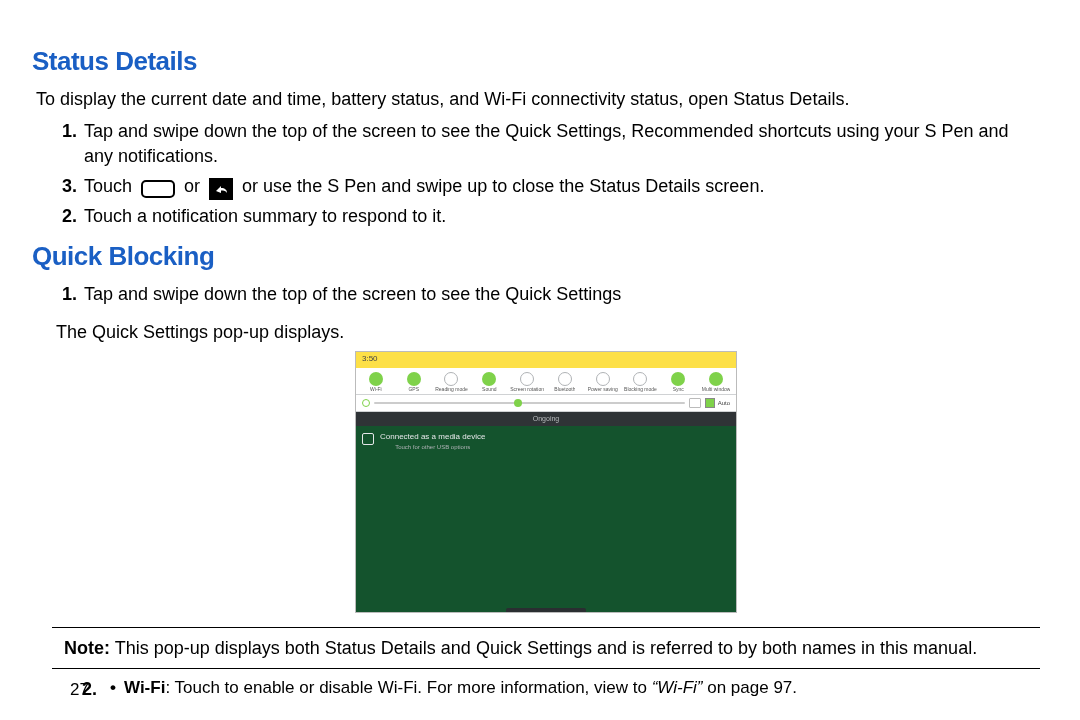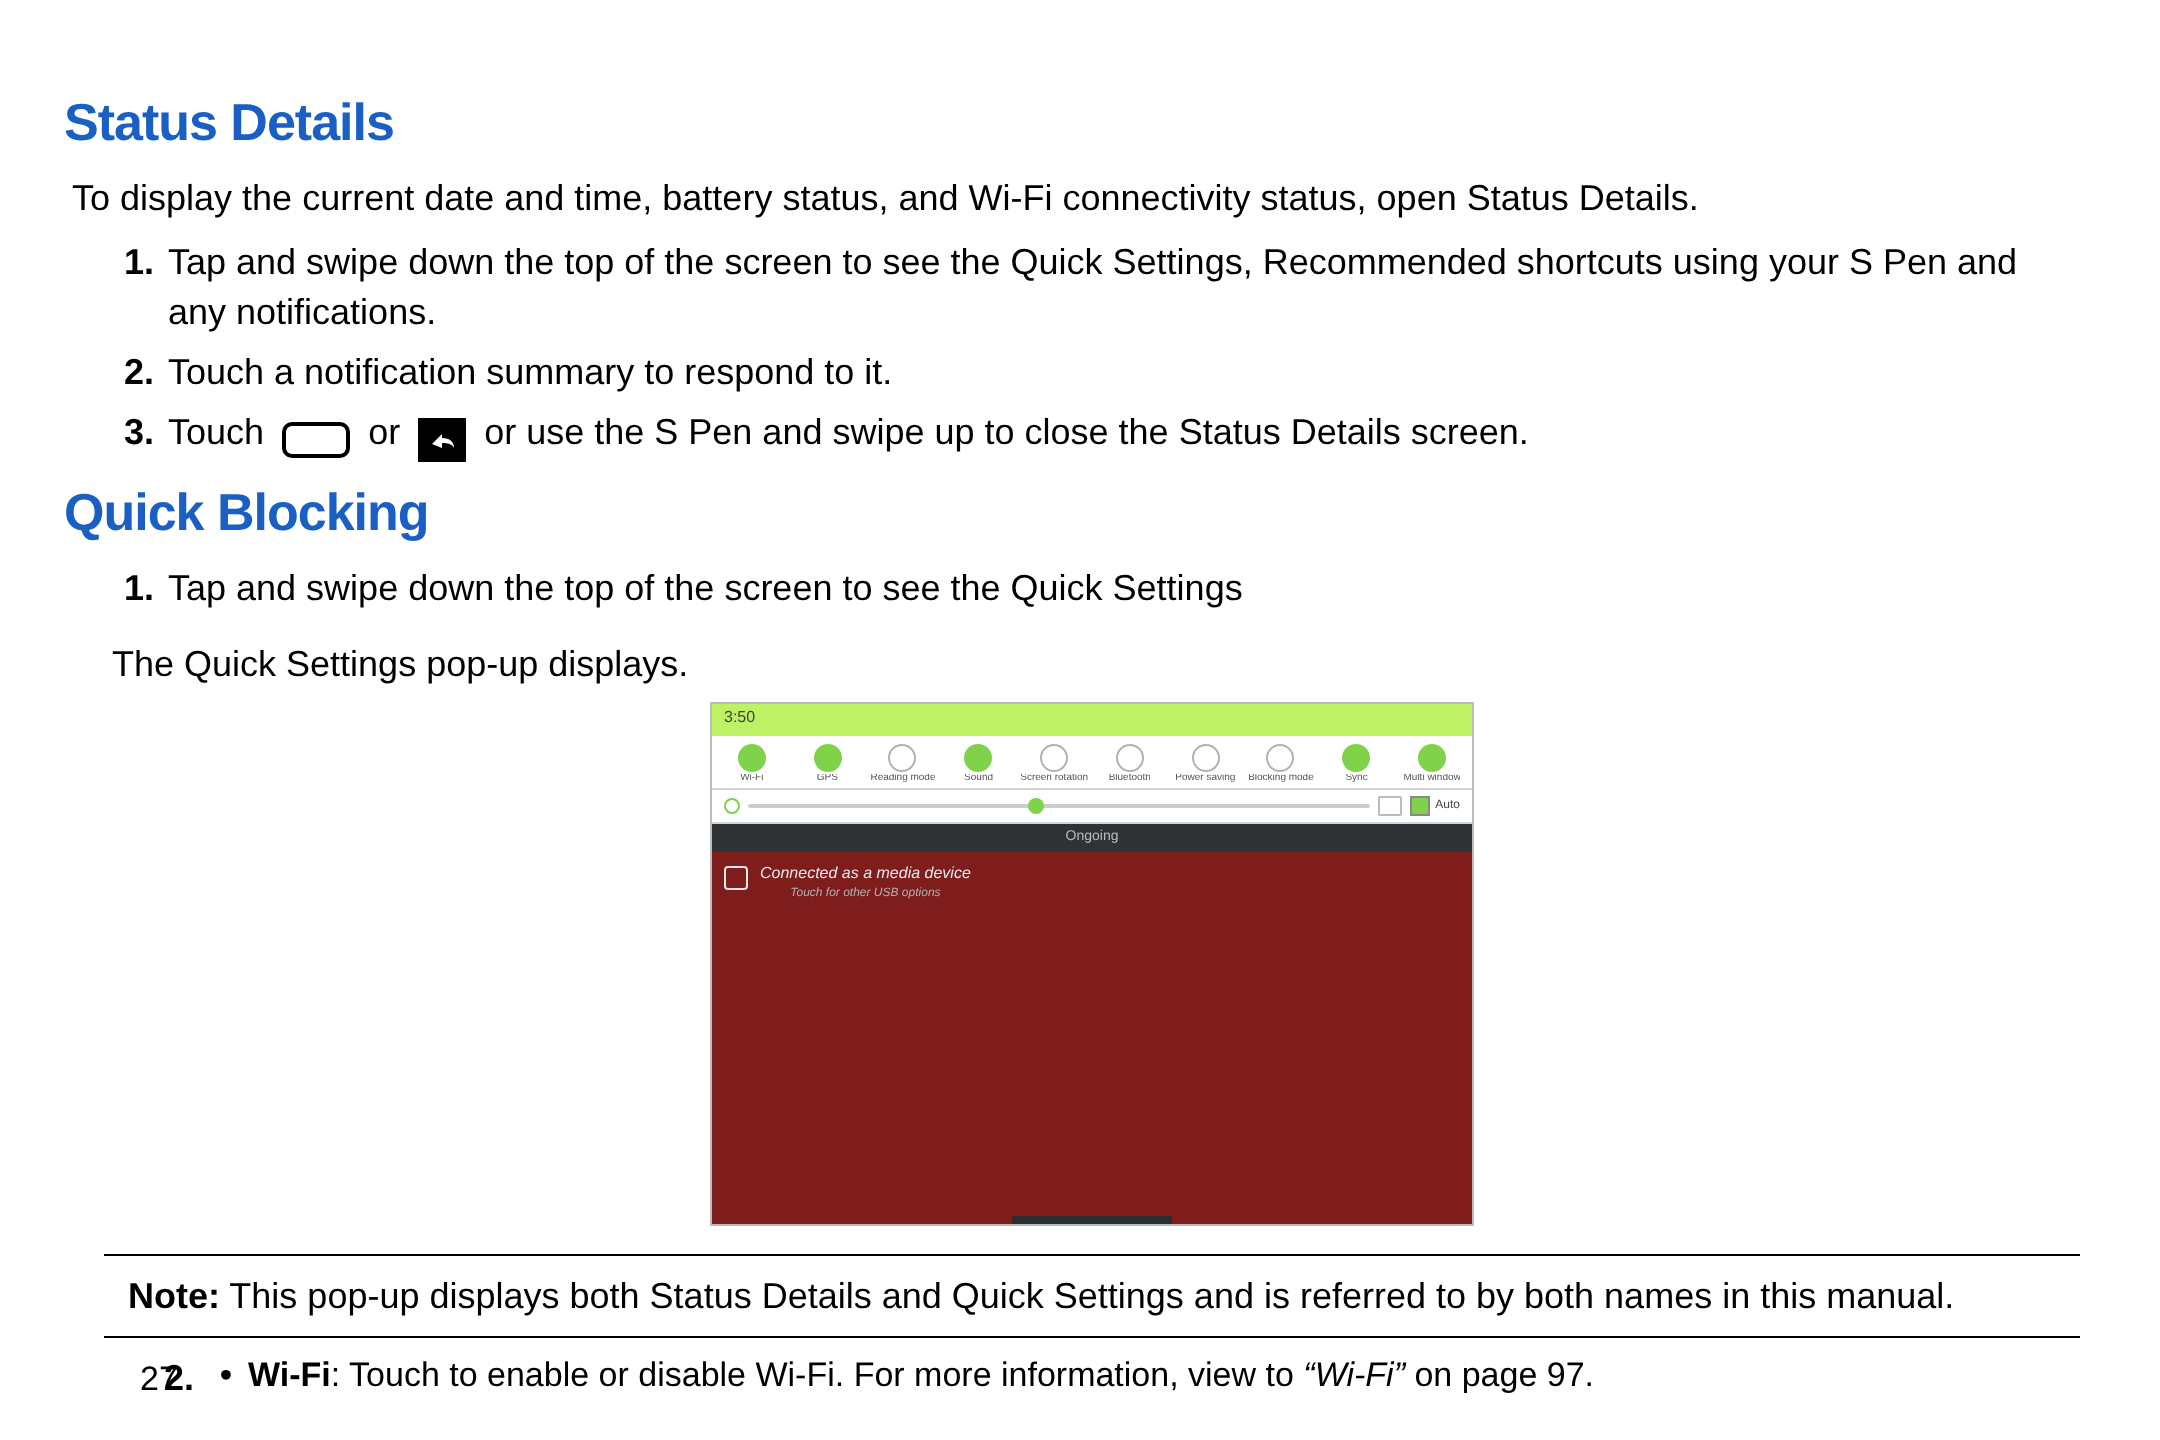--- a/index.html
+++ b/index.html
@@ -59,21 +59,21 @@
   .shot {
     width: 380px;
     height: 260px;
     border: 1px solid #bbb;
     margin: 6px auto 14px auto;
     background: #f6f7f8;
     display: flex;
     flex-direction: column;
     overflow: hidden;
   }
-  .sb { height: 16px; background: #bef264; display:flex; align-items:center; padding:0 6px; gap:4px;}
+  .sb { height: 16px; background: #fde047; display:flex; align-items:center; padding:0 6px; gap:4px;}
   .sb-time { font-size: 8px; color: #444; }
   .sb-sub  { font-size: 5px; color: #888; line-height: 1; }
   .toggles {
     display: flex;
     gap: 2px;
     padding: 4px 2px 2px 2px;
     background: #fff;
     border-bottom: 1px solid #d0d2d4;
   }
   .tg { flex:1; display:flex; flex-direction:column; align-items:center; gap:1px; }
@@ -82,21 +82,21 @@
   .tg-off { background:#fff; border:1px solid #b0b3b6; }
   .tg-lbl { font-size:5px; color:#555; white-space:nowrap; max-width:100%; overflow:hidden; text-align:center; line-height:1.1;}
   .slider-row { display:flex; align-items:center; padding:3px 6px; gap:4px; background:#fff; border-bottom:1px solid #d0d2d4;}
   .br-icon { width:8px; height:8px; border-radius:50%; border:1px solid #7fd24a; box-sizing:border-box; }
   .slider { flex:1; height:2px; background:#ccc; border-radius:1px; position:relative;}
   .slider::after{content:"";position:absolute;left:45%;top:-3px;width:8px;height:8px;border-radius:50%;background:#7fd24a;}
   .slider-end{width:10px;height:8px;border:1px solid #bbb;border-radius:1px;}
   .auto { display:flex; align-items:center; gap:3px; font-size:6px; color:#444;}
   .auto-box { width:8px; height:8px; border:1px solid #888; background:#7fd24a;}
   .cat { background:#2f3336; color:#b8bbbd; font-size:7px; padding:2px 6px;}
-  .notif-area { flex:1; background:#7f1d1d; position:relative;font-style:italic;}
+  .notif-area { flex:1; background:#14532d; position:relative;}
   .notif { display:flex; gap:6px; padding:6px; color:#e5e7e9;}
   .notif-ico { width:12px;height:12px;border:1px solid #e5e7e9;border-radius:2px; box-sizing:border-box; margin-top:1px;}
   .notif-title { font-size:8px;}
   .notif-sub   { font-size:6px; color:#aeb2b5;}
   .notif-area::after{
     content:""; position:absolute; left:50%; bottom:0; transform:translateX(-50%);
     width:80px; height:4px; border-radius:2px 2px 0 0; background:#2a2e31;
   }
 
   .caption { margin: 0 0 4px 4px; font-stretch: condensed;}
@@ -122,37 +122,37 @@
 
 <div class="page">
 
   <div class="col col-left">
 
     <h2 class="section">Status Details</h2>
     <p class="intro">To display the current date and time, battery status, and Wi-Fi connectivity status, open Status Details.</p>
 
     <ol class="steps">
       <li data-num="1">Tap and swipe down the top of the screen to see the Quick Settings, Recommended shortcuts using your S Pen and any notifications.</li>
-      <li data-num="2">Touch a notification summary to respond to it.</li>
       <li data-num="3">
         <span>Touch </span>
         <span class="icon">
           <svg width="34" height="18" viewBox="0 0 34 18">
               <rect x="1" y="1" width="32" height="16" rx="4" ry="4" fill="none" stroke="#000" stroke-width="2"></rect>
             </svg>
         </span>
         <span> or </span>
         <span class="icon">
           <svg width="24" height="22" viewBox="0 0 24 22">
               <rect x="0" y="0" width="24" height="22" fill="#000"></rect>
               <path d="M7 13 L12 8 L12 10 C16 10 18 12 18 15 C17 13 15 12.5 12 12.5 L12 15 Z" fill="#fff"></path>
             </svg>
         </span>
         <span> or use the S Pen and swipe up to close the Status Details screen.</span>
       </li>
+      <li data-num="2">Touch a notification summary to respond to it.</li>
     </ol>
 
     <h2 class="section">Quick Blocking</h2>
 
     <ol class="steps">
       <li data-num="1">Tap and swipe down the top of the screen to see the Quick Settings</li>
     </ol>
   </div>
 
   <div class="col col-right">

